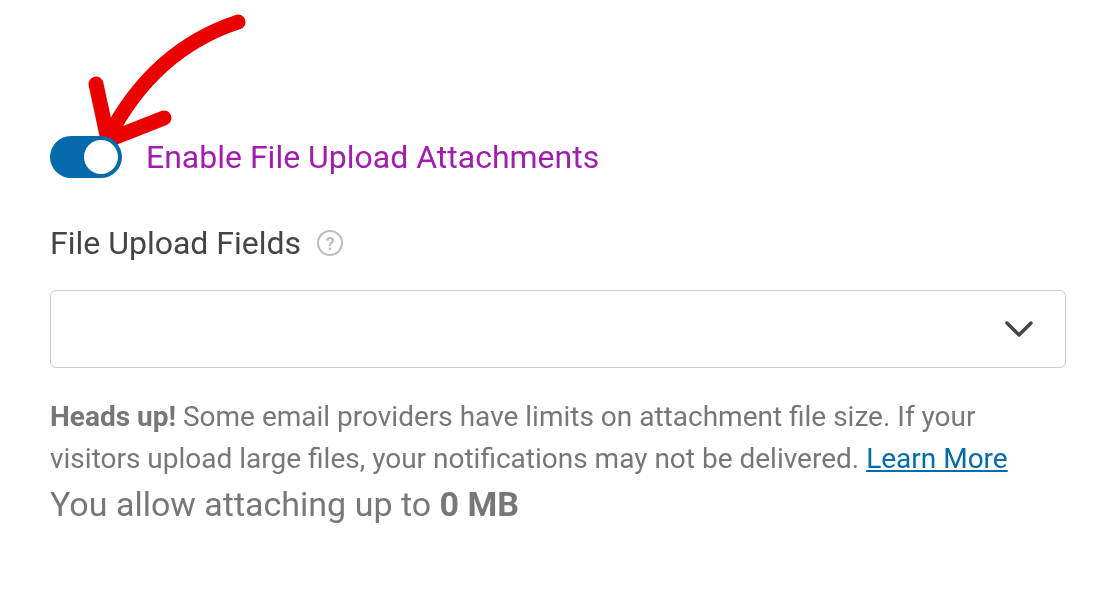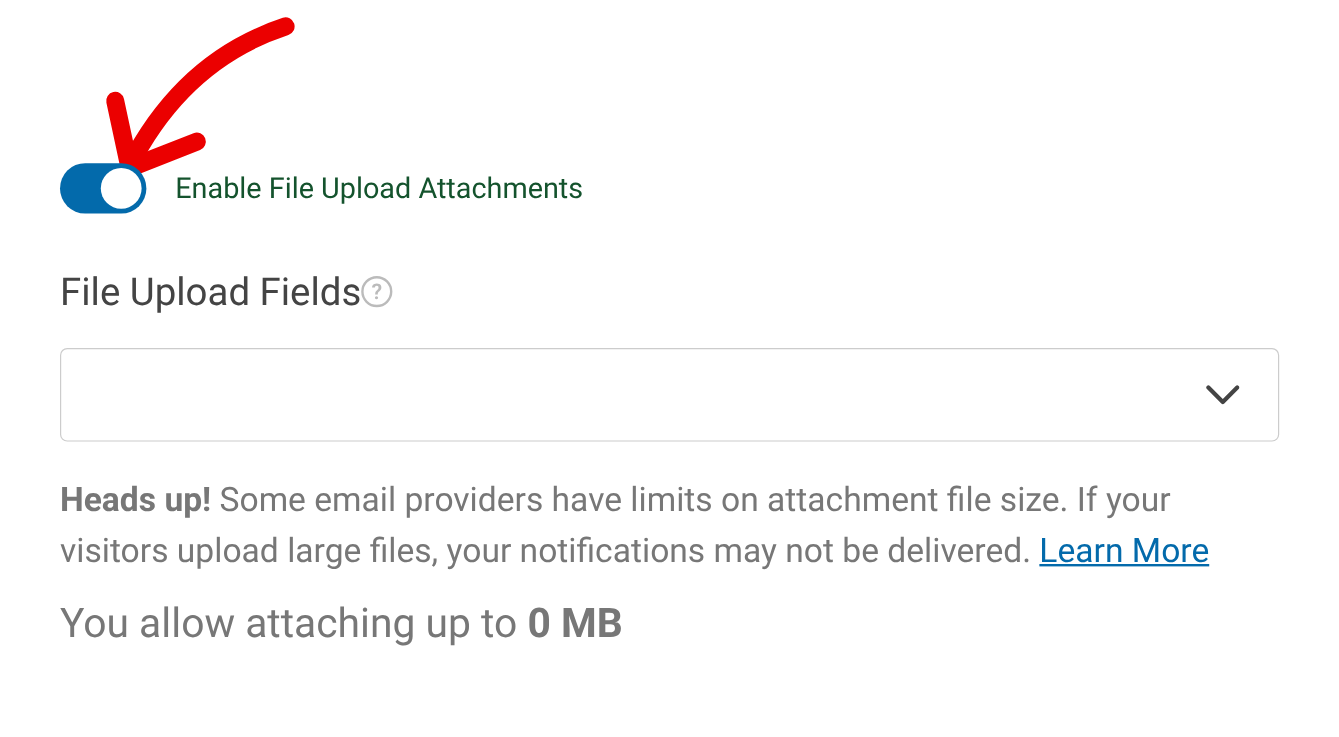--- a/index.html
+++ b/index.html
@@ -30,27 +30,28 @@
     .toggle-knob {
       position: absolute;
       right: 4px;
       top: 4px;
       width: 34px;
       height: 34px;
       background: #fff;
       border-radius: 50%;
     }
     .toggle-label {
-      font-size: 24px;
-      color: #14532d;
+      font-size: 32px;
+      color: #a21caf;
       font-weight: 400;
     }
     .section-label-row {
       display: flex;
       align-items: center;
+      gap: 16px;
       margin-bottom: 28px;
     }
     .section-label {
       font-size: 32px;
       color: #444;
     }
     .help-icon {
       width: 26px;
       height: 26px;
       border: 2.5px solid #bbb;
@@ -76,21 +77,21 @@
       margin-bottom: 28px;
     }
     .chevron {
       display: inline-block;
     }
     .chevron svg { display: block; }
     .help-text {
       font-size: 28px;
       line-height: 1.5;
       color: #777;
-      margin-bottom: 20px;
+      margin-bottom: 4px;
     }
     .help-text strong { font-weight: 700; color: #777; }
     .help-text a {
       color: #036aab;
       text-decoration: underline;
     }
     .allow-text {
       font-size: 34px;
       color: #777;
     }

